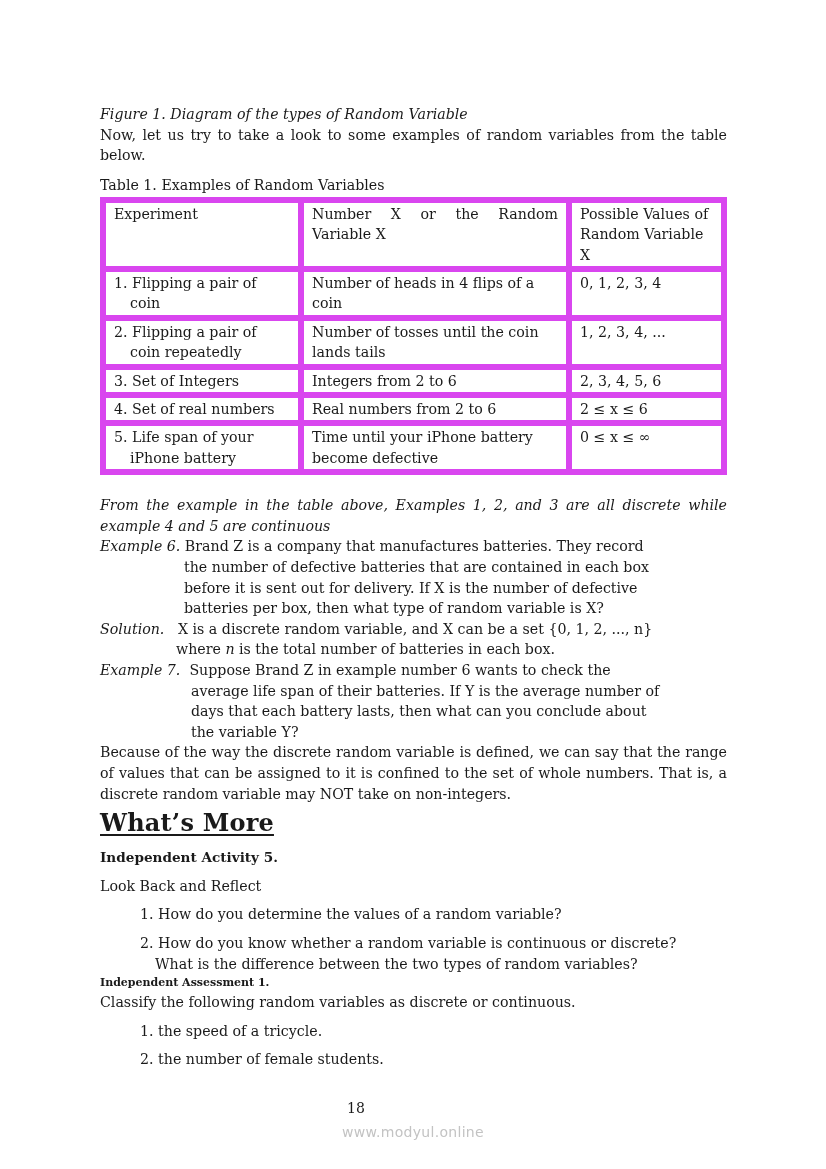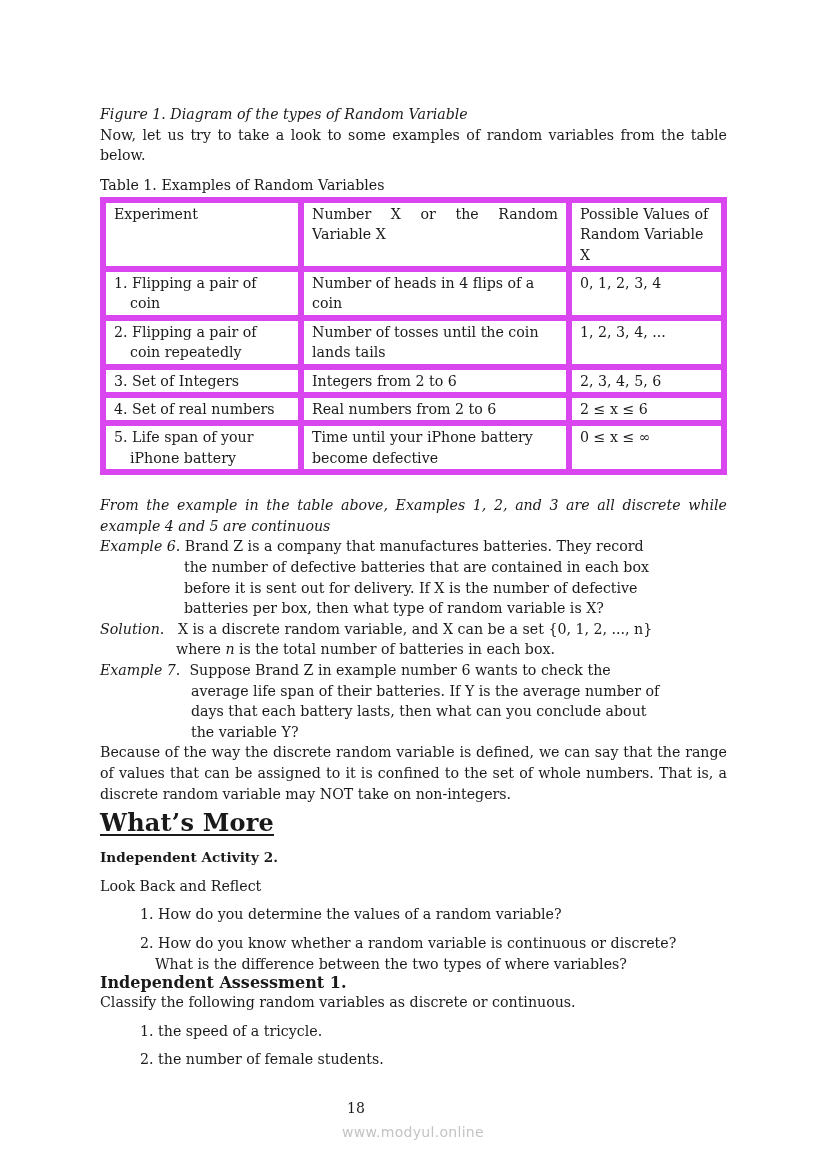--- a/index.html
+++ b/index.html
@@ -99,26 +99,26 @@
     <p class="p" style="padding-left:91px">average life span of their batteries. If Y is the average number of</p>
     <p class="p" style="padding-left:91px">days that each battery lasts, then what can you conclude about</p>
     <p class="p" style="padding-left:91px">the variable Y?</p>
   </div>
 
 
   <p class="p just">Because of the way the discrete random variable is defined, we can say that the range of values that can be assigned to it is confined to the set of whole numbers. That is, a discrete random variable may NOT take on non-integers.</p>
 
   <div class="heading-big">What’s More</div>
 
-  <p class="p bold" style="font-size:13.6px">Independent Activity 2.</p>
+  <p class="p bold" style="font-size:13.6px">Independent Activity 5.</p>
   <p class="p" style="margin-top:8px">Look Back and Reflect</p>
   <p class="p" style="margin-top:8px; padding-left:40px">1. How do you determine the values of a random variable?</p>
   <p class="p" style="margin-top:8px; padding-left:40px">2. How do you know whether a random variable is continuous or discrete?</p>
-  <p class="p" style="padding-left:55px">What is the difference between the two types of where variables?</p>
+  <p class="p" style="padding-left:55px">What is the difference between the two types of random variables?</p>
 
-  <p class="p bold" style="font-size:16px; line-height:18px">Independent Assessment 1.</p>
+  <p class="p bold" style="font-size:11px; line-height:18px">Independent Assessment 1.</p>
   <p class="p">Classify the following random variables as discrete or continuous.</p>
   <p class="p" style="margin-top:8px; padding-left:40px">1. the speed of a tricycle.</p>
   <p class="p" style="margin-top:8px; padding-left:40px">2. the number of female students.</p>
 </div>
 
 <div class="footer-num">18</div>
 <div class="footer-web">www.modyul.online</div>
 
 </body></html>

